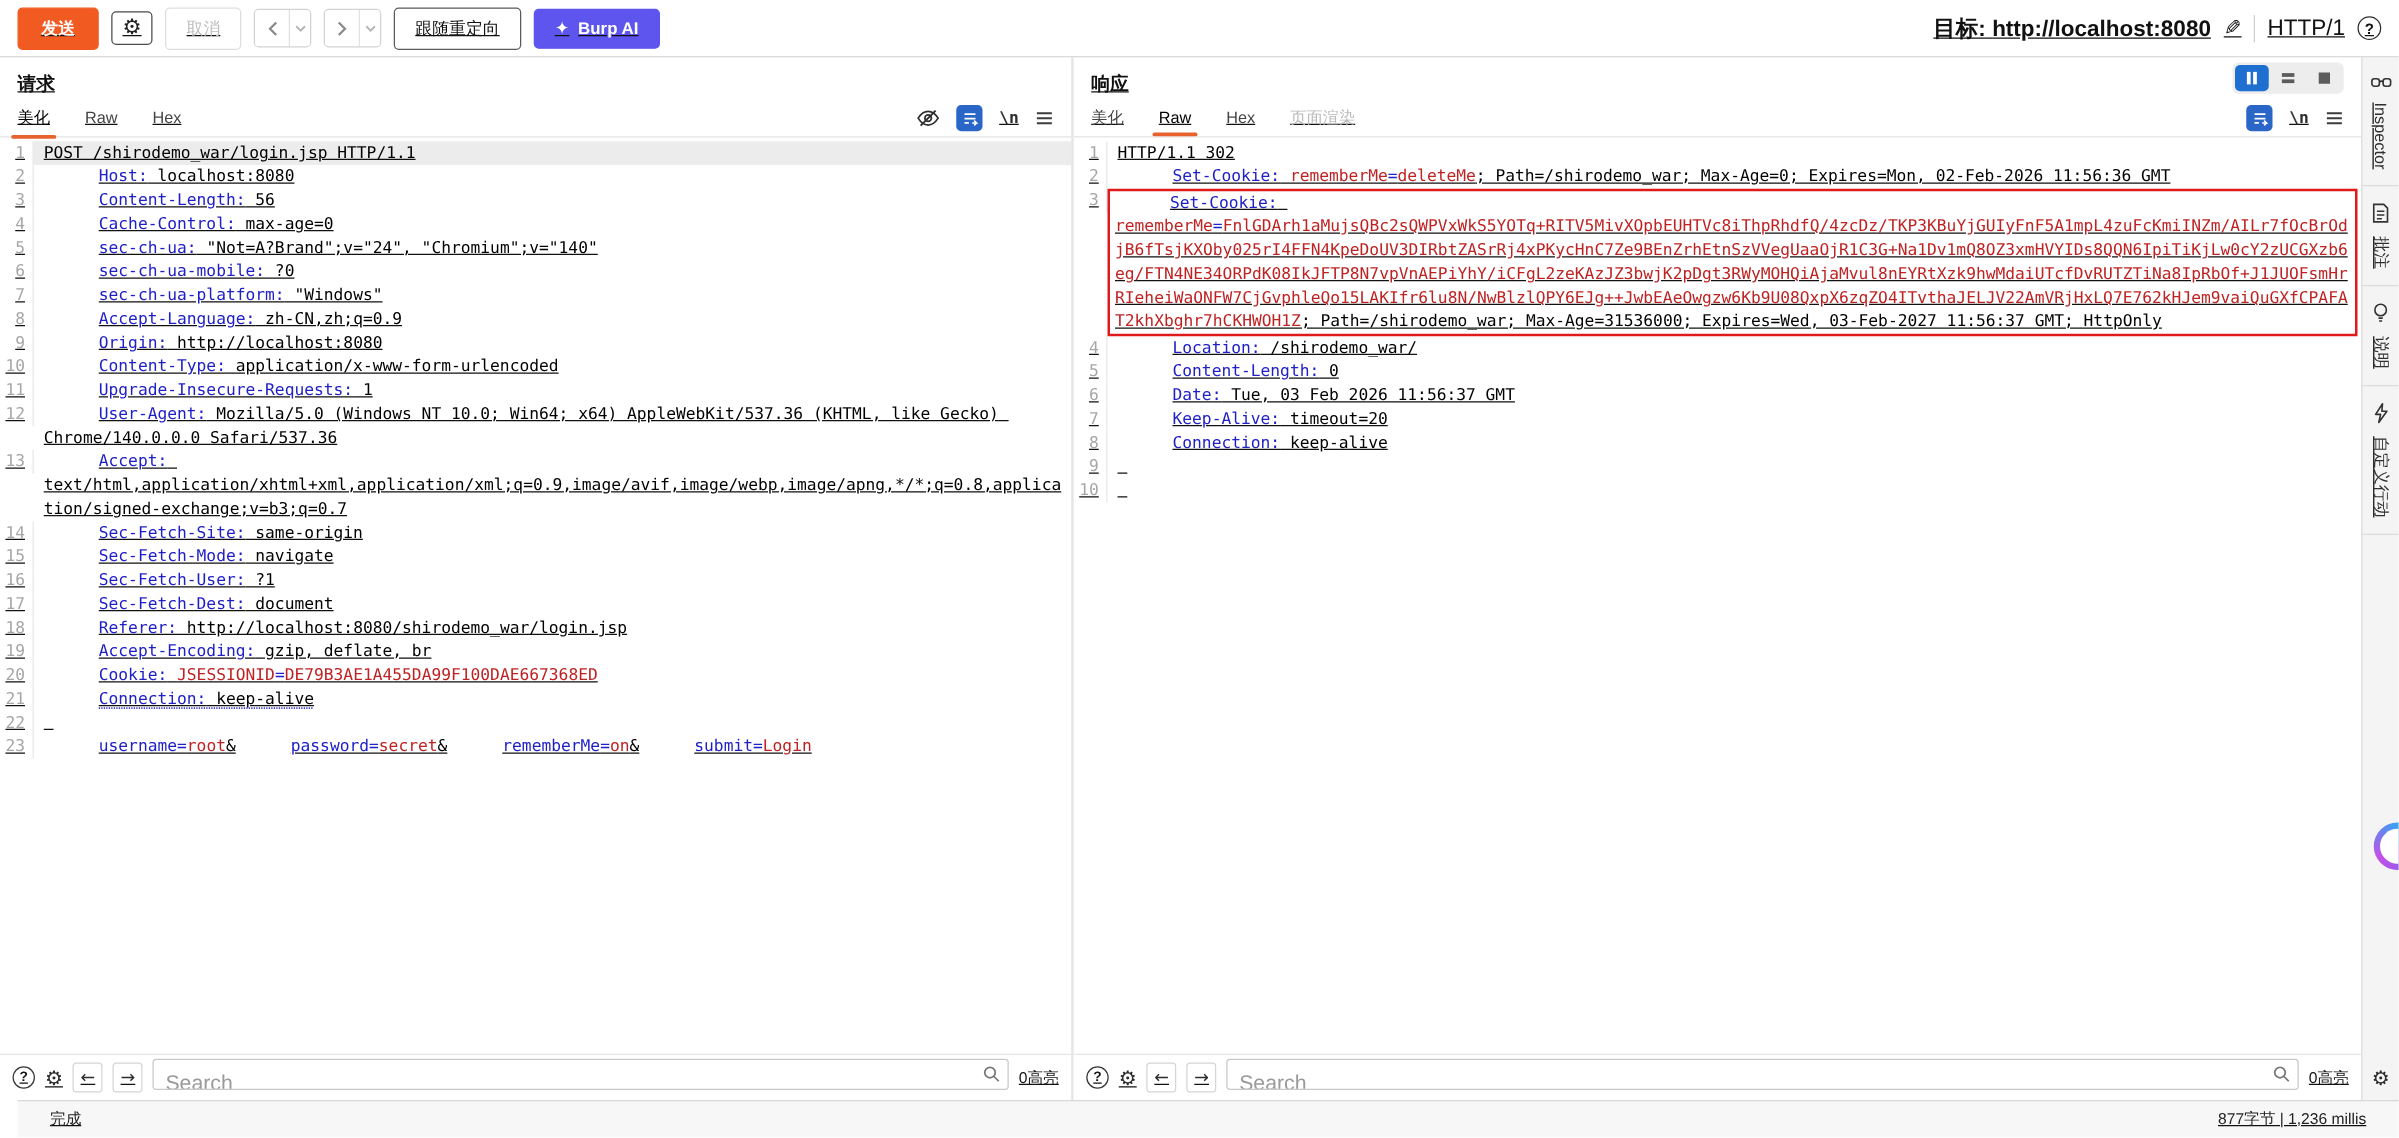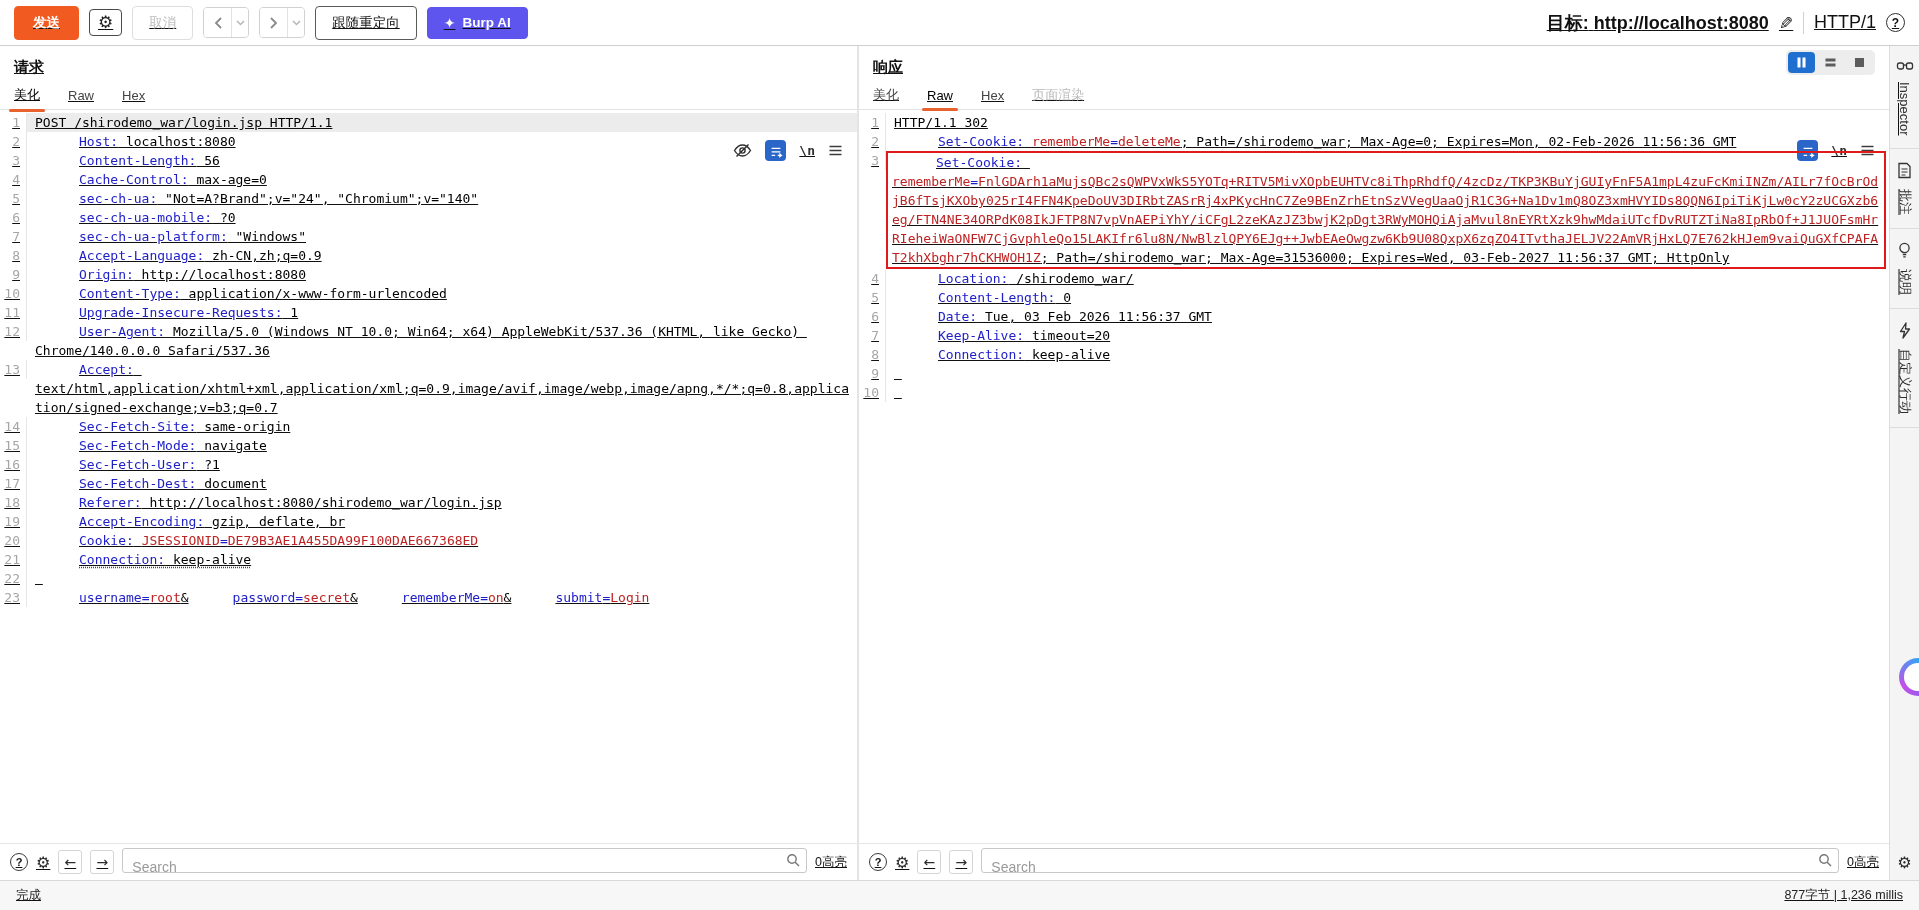--- a/index.html
+++ b/index.html
@@ -42,22 +42,22 @@
 
   .panel-head { position:relative; padding:12px 14px 2px; }
   .panel-head h2 { font-size:15px; font-weight:bold; }
 
   .view-toggle { position:absolute; top:4px; right:14px; display:flex; gap:2px;
     background:#ededed; border-radius:5px; padding:2px; }
   .view-toggle button { width:27px; height:21px; border:none; border-radius:4px; background:transparent;
     display:flex; align-items:center; justify-content:center; cursor:pointer; }
   .view-toggle button.vt-active { background:#1f6fd0; }
 
-  .tabs { display:flex; gap:28px; padding:0 14px; height:31px;
-    border-bottom:1px solid #e3e3e3;flex-direction:column; }
+  .tabs { display:flex; align-items:center; gap:28px; padding:0 14px; height:31px;
+    border-bottom:1px solid #e3e3e3; }
   .tab { font-size:13px; color:#444; position:relative; padding:7px 0 8px; cursor:pointer; white-space:nowrap; }
   .tab.active { color:#000; }
   .tab.active::after { content:""; position:absolute; left:-5px; right:-5px; bottom:0; height:3px;
     background:#e8622d; border-radius:2px; }
   .tab.disabled { color:#b8b8b8; cursor:default; }
   .tab-icons { margin-left:auto; display:flex; align-items:center; gap:13px; }
   .tab-icons > * { cursor:pointer; display:flex; align-items:center; }
   .nl-glyph { font-family:"DejaVu Sans Mono",monospace; font-size:13px; font-weight:bold; color:#2f2f2f; }
   .blue-ico { width:21px; height:21px; background:#2a66c8; border-radius:4px; display:flex; align-items:center; justify-content:center; }
 
@@ -81,40 +81,40 @@
   .searchrow { flex:0 0 37px; display:flex; align-items:center; gap:8px; padding:0 10px;
     border-top:1px solid #e6e6e6; background:#fff; }
   .sr-help { width:18px; height:18px; border:1.5px solid #3a3a3a; border-radius:50%;
     display:inline-flex; align-items:center; justify-content:center; font-size:11px; font-weight:bold; cursor:pointer; flex:0 0 auto; }
   .sr-gear { font-size:16px; color:#2c2c2c; cursor:pointer; font-family:"DejaVu Sans",sans-serif; flex:0 0 auto; }
   .sr-arrow { width:24px; height:24px; border:1px solid #d5d5d5; border-radius:3px; background:#fff;
     display:flex; align-items:center; justify-content:center; font-size:14px; color:#2c2c2c; cursor:pointer; flex:0 0 auto;
     font-family:"DejaVu Sans",sans-serif; }
   .sr-inputwrap { position:relative; flex:1; min-width:0; }
   .sr-inputwrap input { width:100%; height:25px; border:1px solid #c8c8c8; border-radius:3px;
-    padding:14px 28px 0 9px; font-size:14px; font-family:inherit; color:#111; outline:none; }
+    padding:14px 28px 0 9px; font-size:17px; font-family:inherit; color:#111; outline:none; }
   .sr-inputwrap input::placeholder { color:#9a9a9a; }
   .sr-mag { position:absolute; right:7px; top:5px; }
   .sr-count { font-size:12.5px; white-space:nowrap; }
 
   
   .sidestrip { flex:0 0 30px; background:#f4f4f4; border-left:1px solid #dcdcdc;
     position:relative; overflow:hidden; display:flex; flex-direction:column; align-items:center; }
   .ss-sec { display:flex; flex-direction:column; align-items:center; gap:10px;
     padding:13px 0; border-bottom:1px solid #dcdcdc; width:100%; }
   .ss-label { writing-mode:vertical-rl; text-orientation:sideways; font-size:13px; color:#2e2e2e; }
   .ai-circle { position:absolute; top:612px; right:-18px; width:38px; height:38px; border-radius:50%;
     background:conic-gradient(#37a3f4,#7d63f0,#c44fe8,#37a3f4); }
   .ai-circle::after { content:""; position:absolute; inset:5px; border-radius:50%; background:#fff; }
   .ss-gear { position:absolute; bottom:8px; left:50%; transform:translateX(-50%);
     font-size:16px; color:#2c2c2c; cursor:pointer; font-family:"DejaVu Sans",sans-serif; }
 
   
   .statusbar { flex:0 0 30px; display:flex; align-items:center; justify-content:space-between;
-    padding:0 16px; background:#f7f7f7; border-top:1px solid #d8d8d8; font-size:12.5px; color:#222; }
+    padding:0 26px; background:#f7f7f7; border-top:1px solid #d8d8d8; font-size:12.5px; color:#222;margin-left:14px; }
 </style>
 </head>
 <body>
 
 <div class="app">
 
   <div class="topbar">
     <button class="btn send">发送</button>
     <button class="btn iconbtn">
       <span class="gearglyph">⚙</span>

